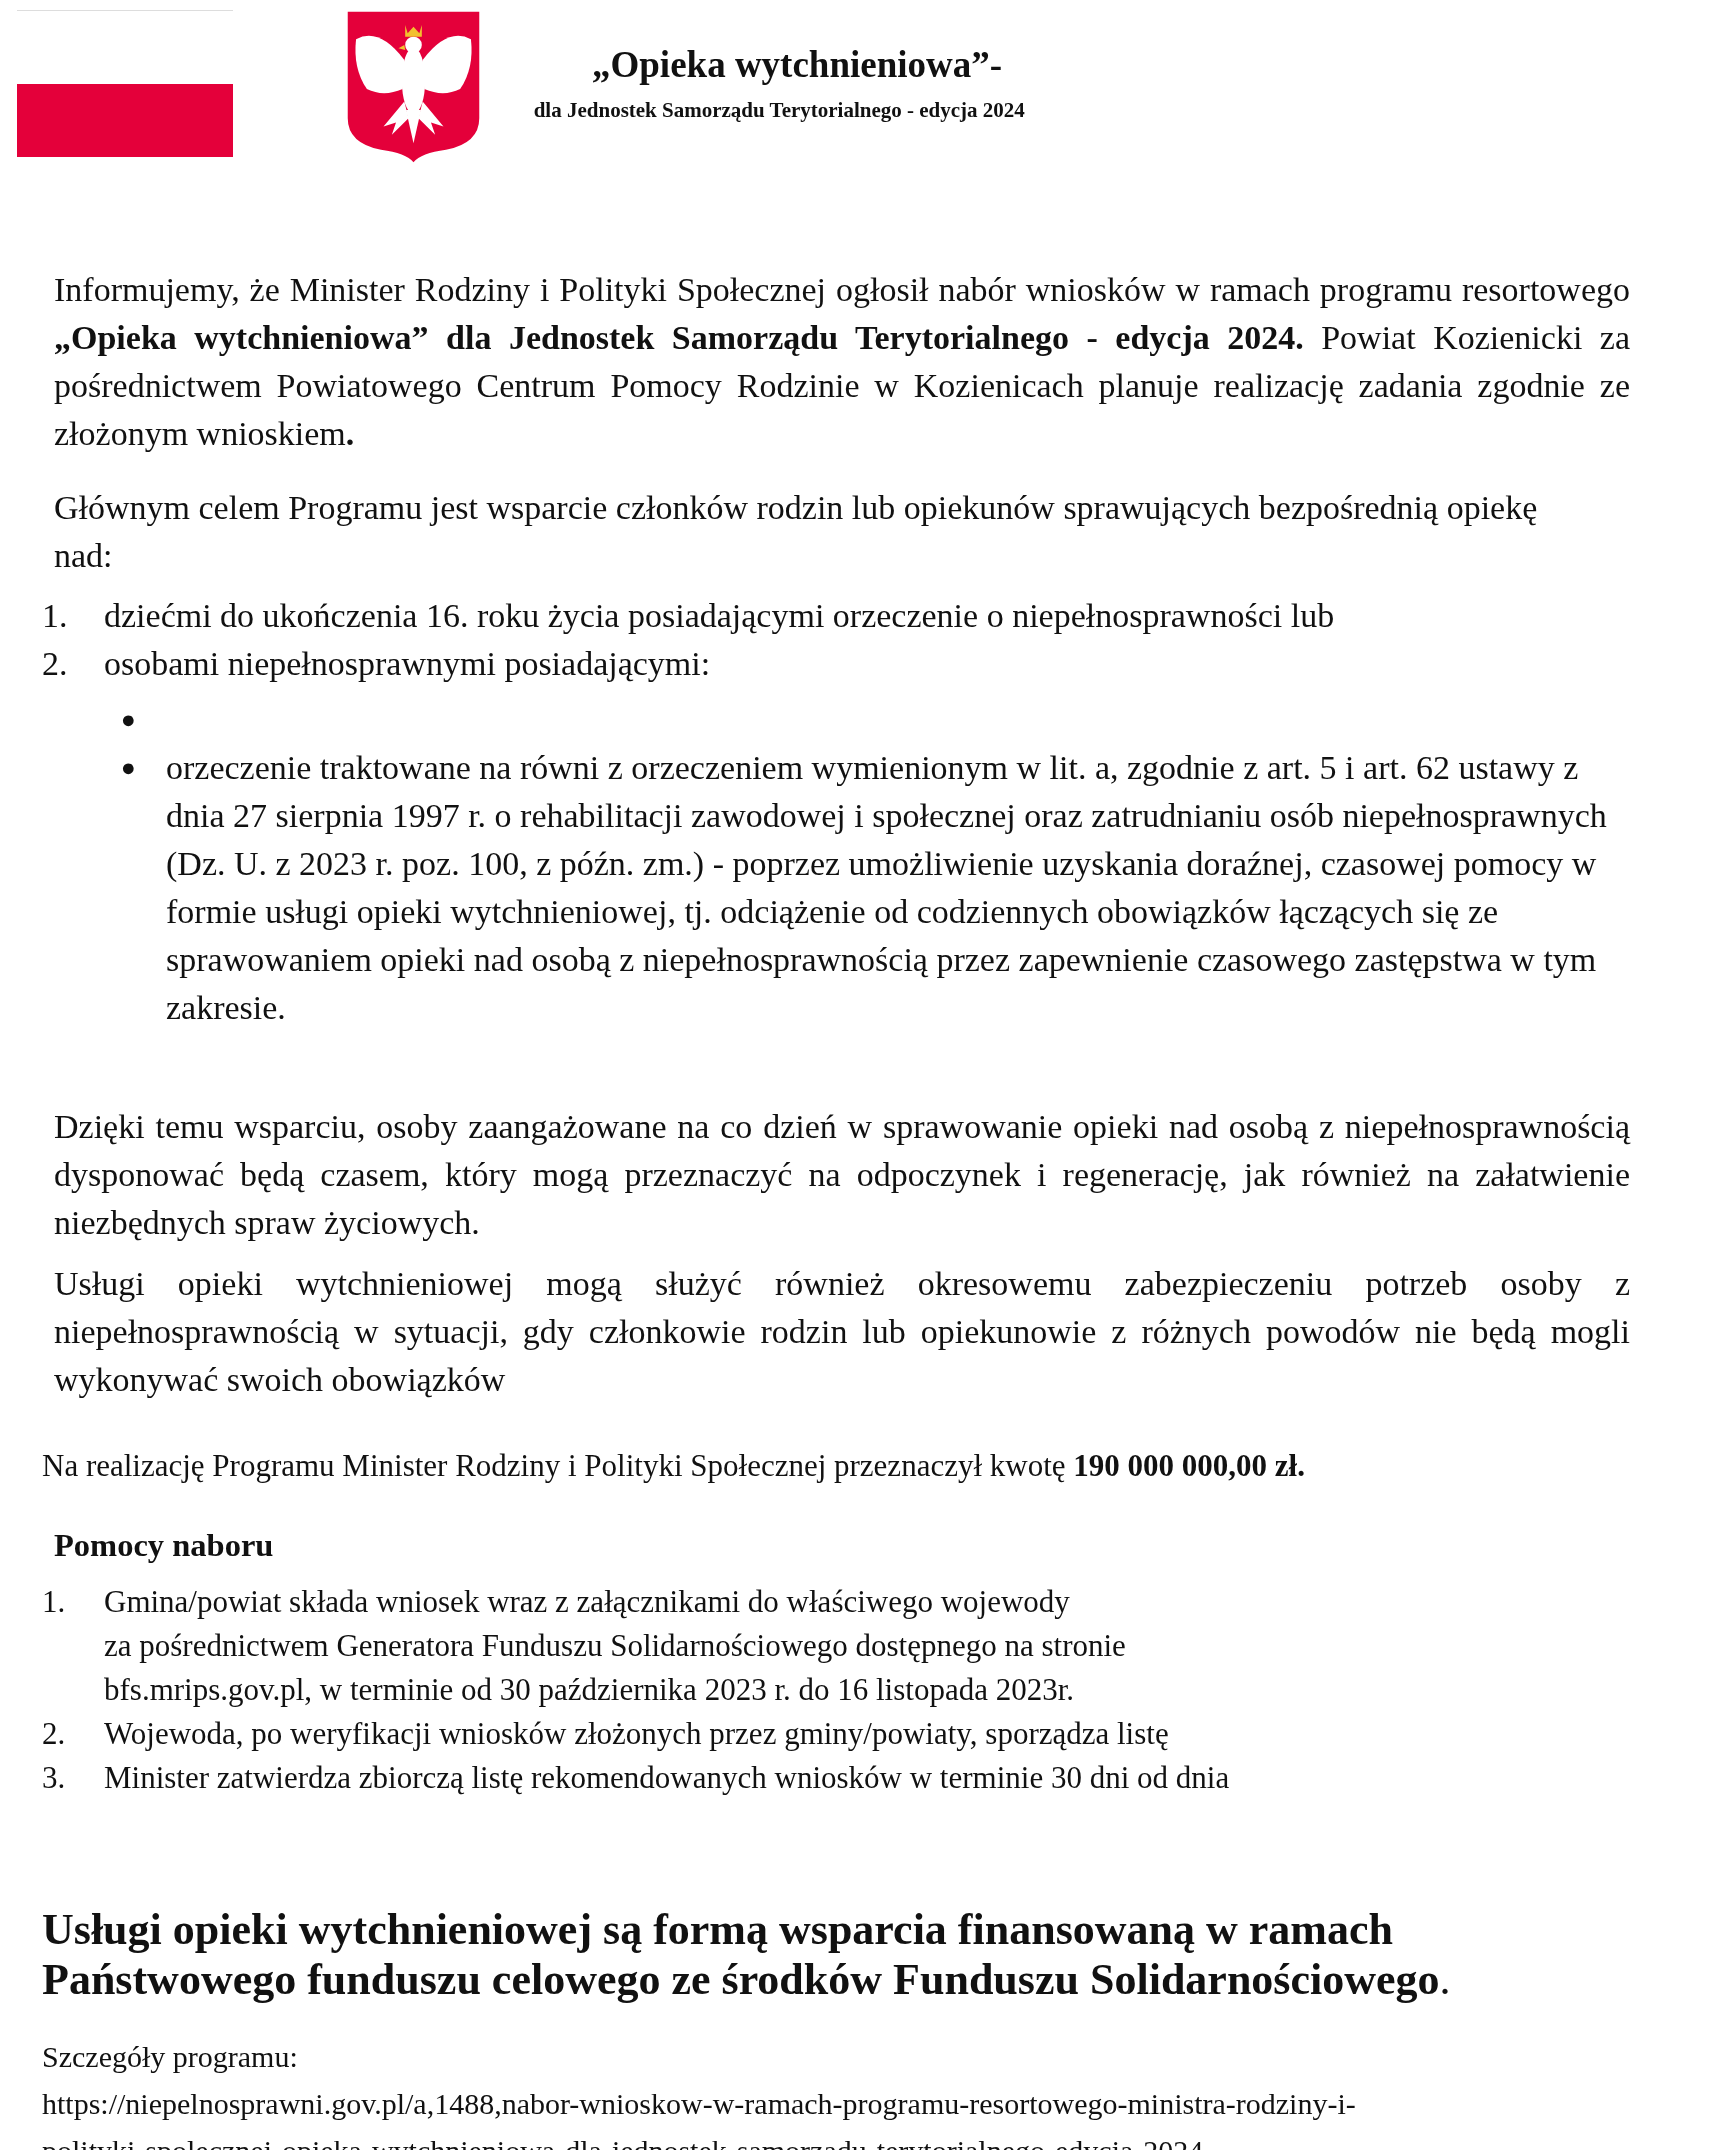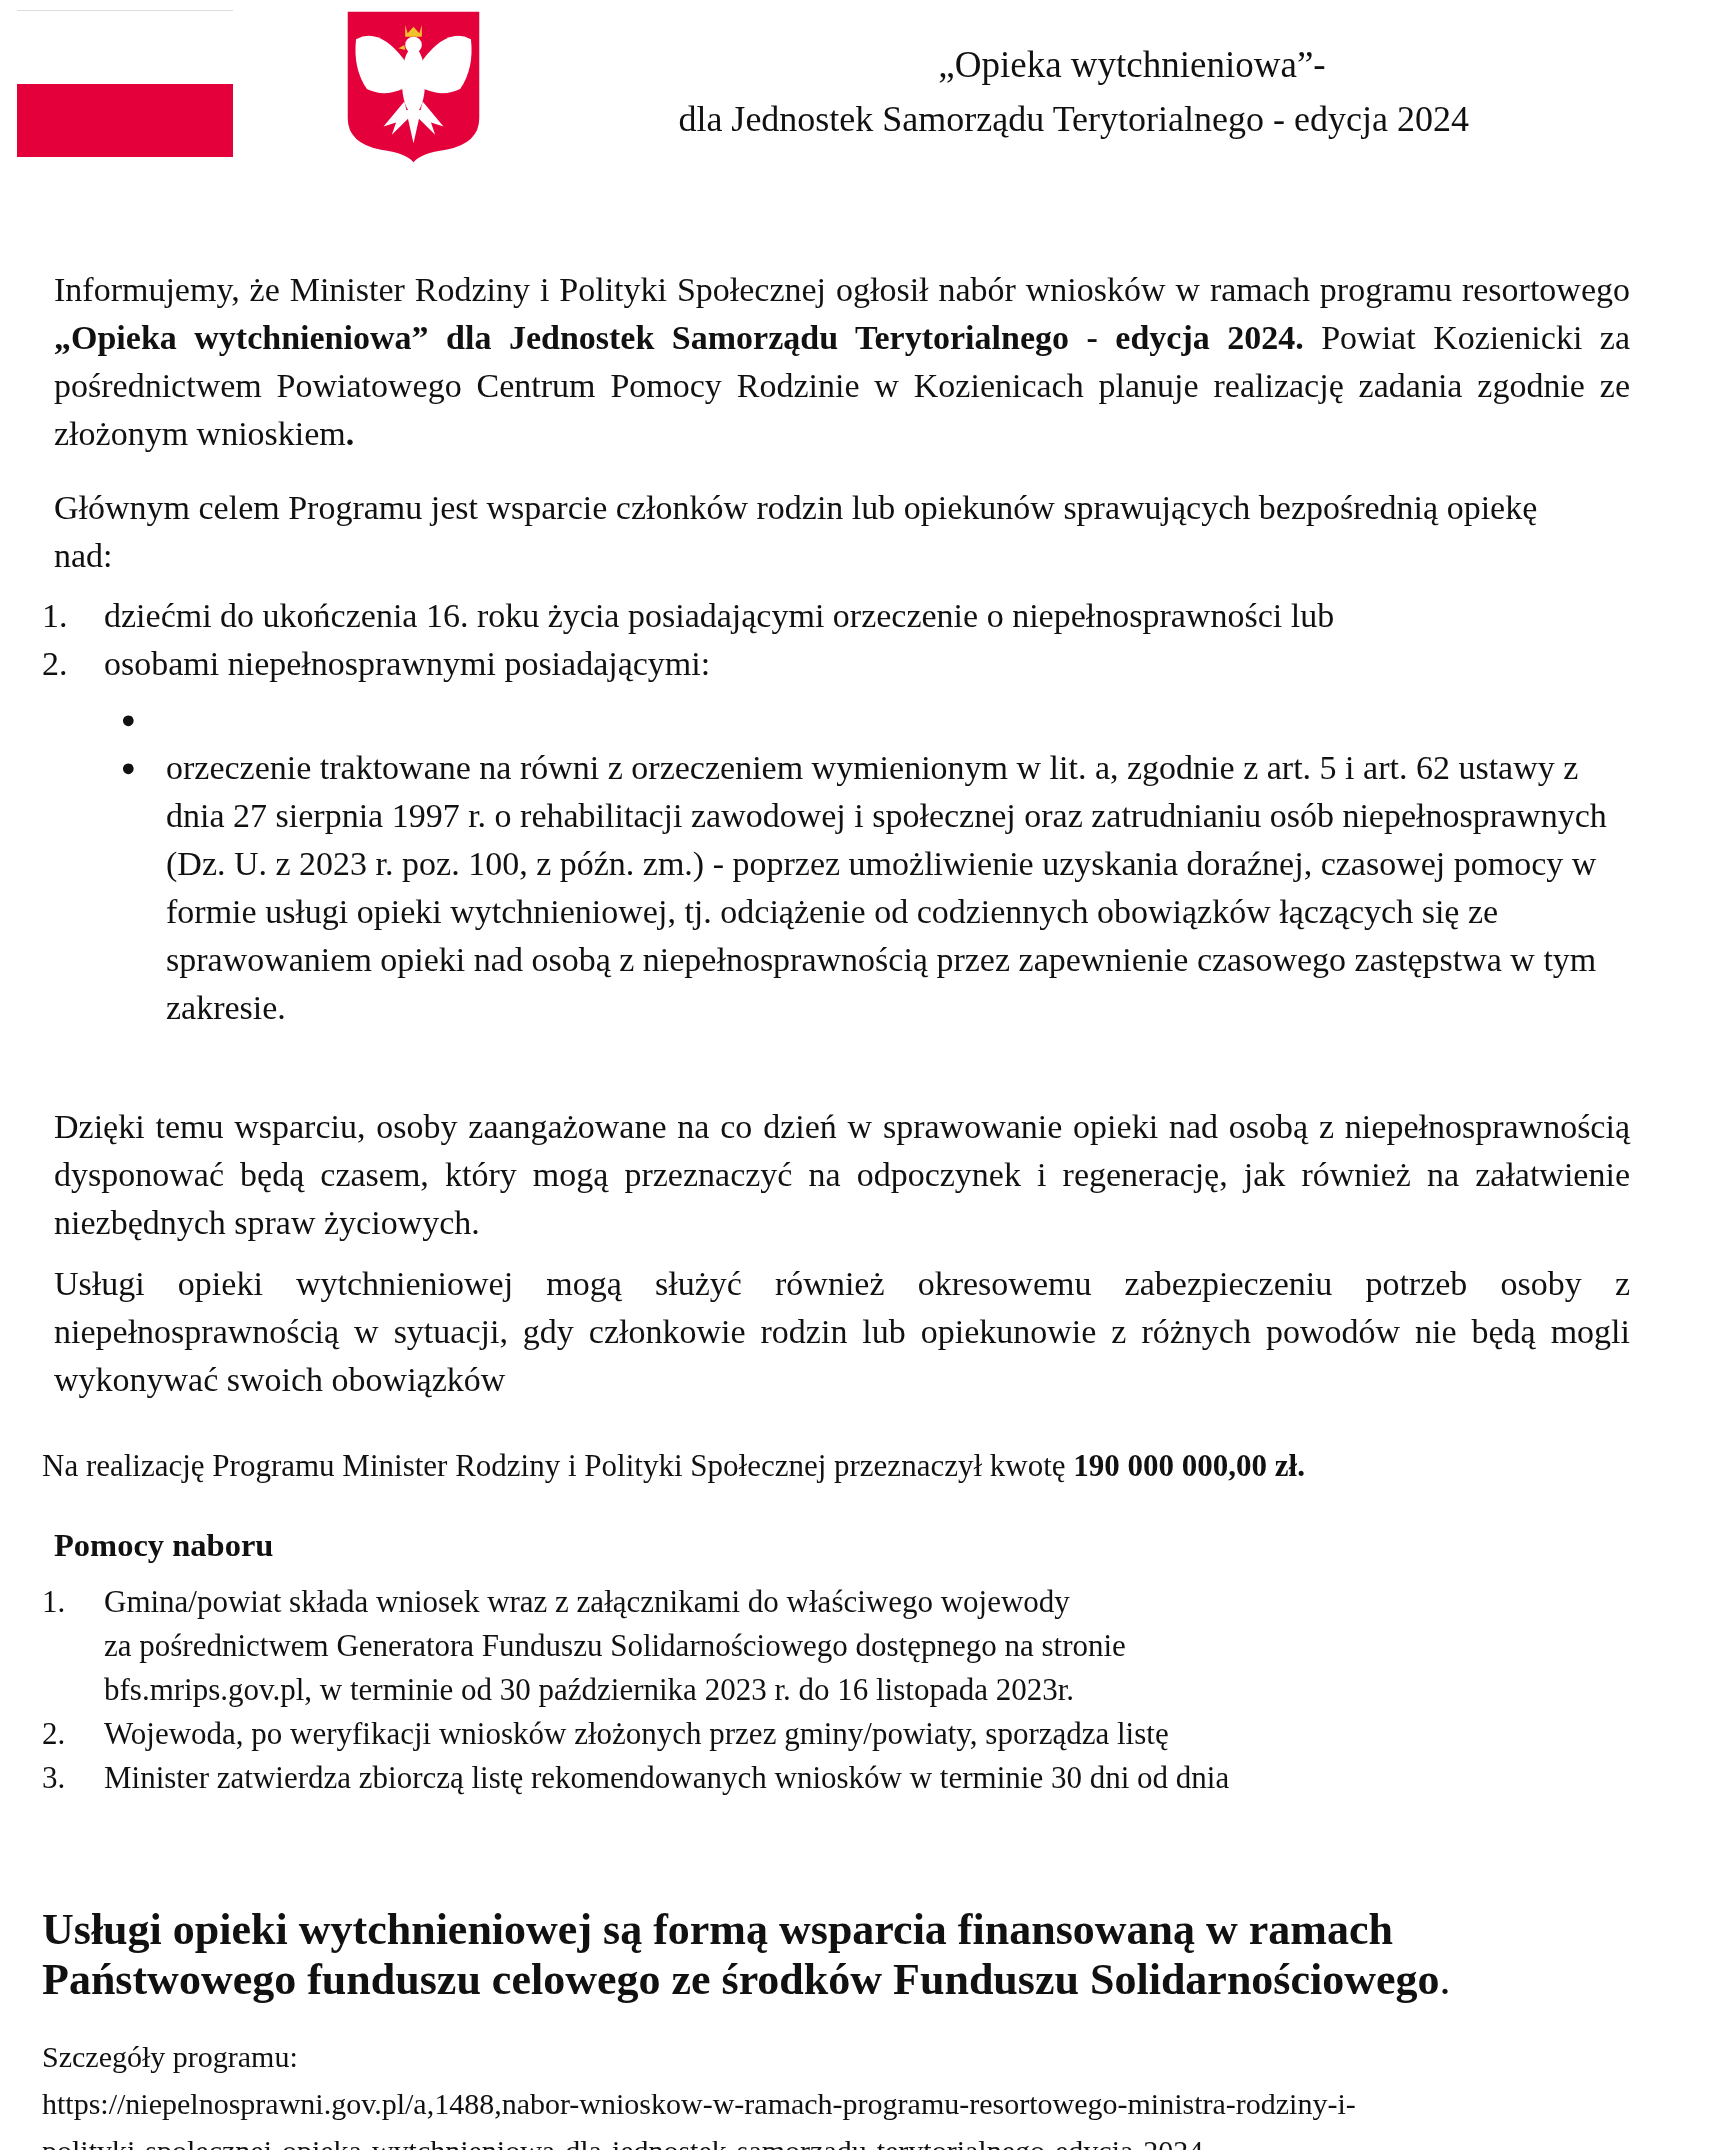--- a/index.html
+++ b/index.html
@@ -2,23 +2,23 @@
 <html style="font-size:13.3px"><head>
 <meta charset="utf-8">
 <style>
   html, body { margin:0; padding:0; background:#ffffff; }
   body { width:1727px; height:2151px; position:relative; overflow:hidden;
          font-family:"Liberation Serif", "DejaVu Serif", serif; color:#111; }
   .flag { position:absolute; left:16.7px; top:10px; width:216px; height:146px; }
   .flag .white { height:50%; background:#ffffff; border-top:0.8px solid #ddd; }
   .flag .red { height:50%; background:#e4003a; }
   .emblem { position:absolute; left:346px; top:10px; width:135px; height:154px; }
-  .title { position:absolute; left:528px; width:1058px; text-align:center; font-weight:normal; }
+  .title { position:absolute; left:517px; width:1058px; text-align:left; font-weight:bold; }
   .title1 { top:43px; font-size:37px; padding-left:75px; }
-  .title2 { top:98px; font-size:36px; padding-left:16.7px; }
+  .title2 { top:98px; font-size:21px; padding-left:16.7px; }
   .body { position:absolute; left:42px; width:1600px; font-size:34px; line-height:48px; }
   p { margin:12px; }
   .justify-last { text-align:justify; text-align-last:left; }
   b { font-weight:bold; }
   .row { display:flex; }
   .num { width:62px; flex:none; }
   .bullet-row { display:flex; padding-left:62px; }
   .bullet { width:62px; flex:none; font-size:25px; line-height:48px; padding-left:16.7px; box-sizing:border-box; }
   .small { font-size:31px; line-height:44px; }
   .link-label { }

